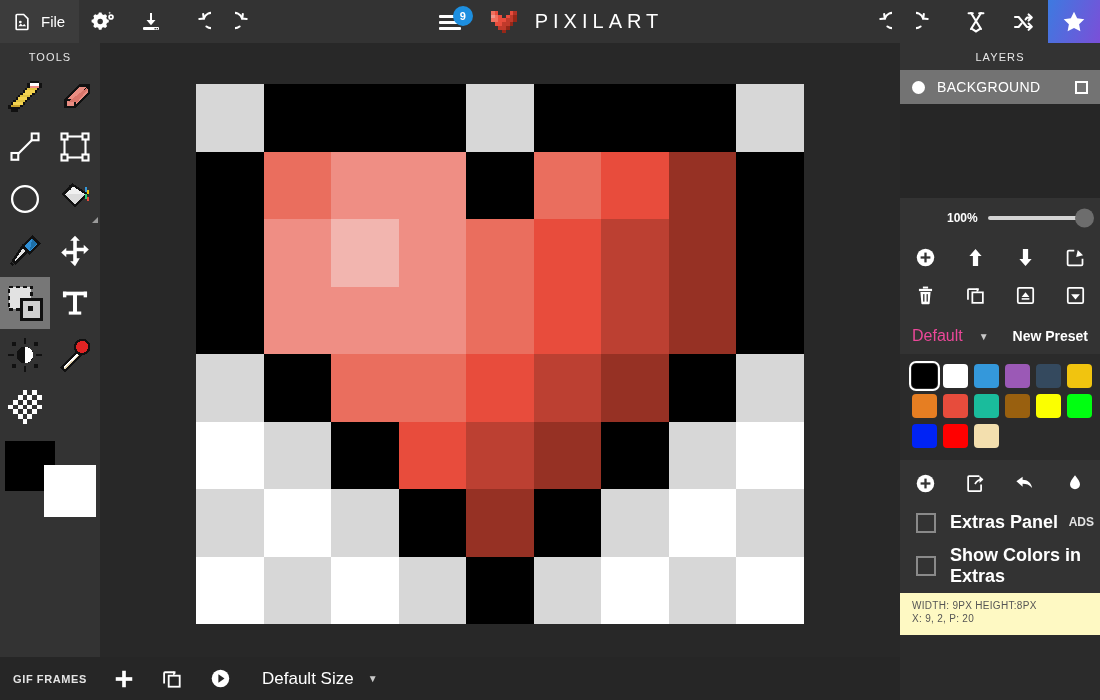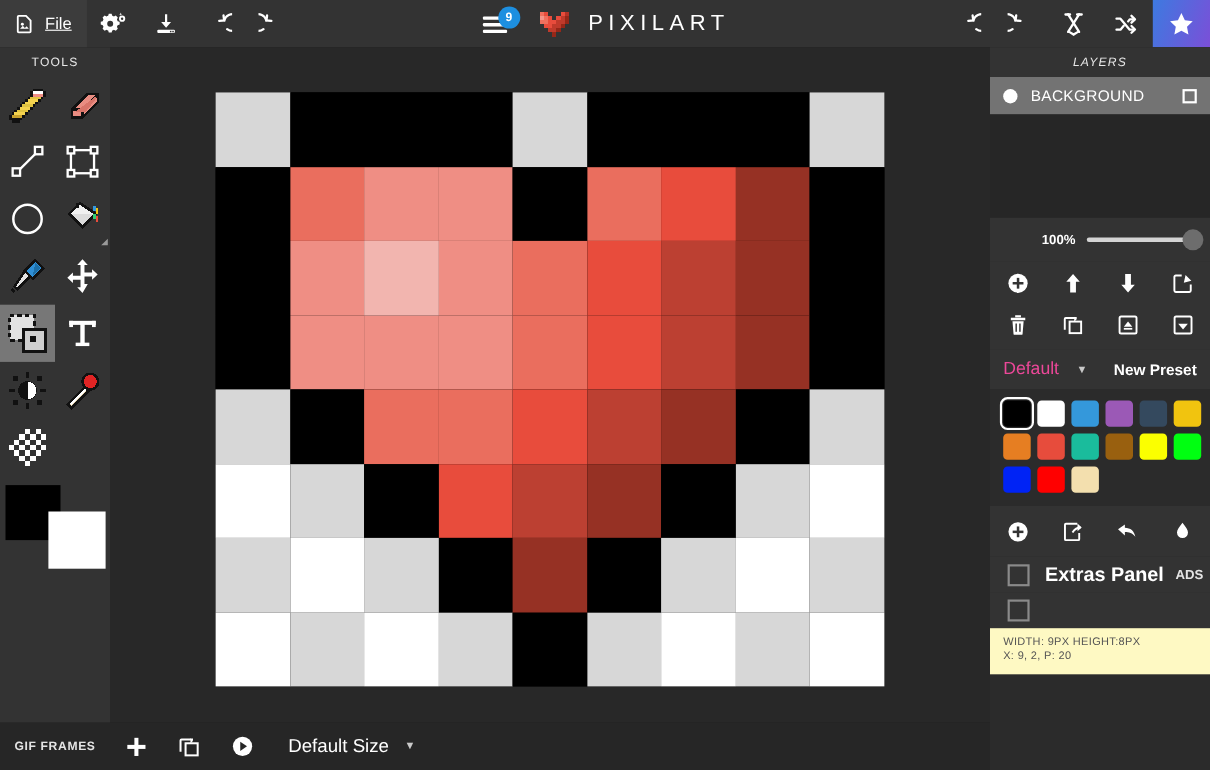--- a/index.html
+++ b/index.html
@@ -18,21 +18,21 @@
   }
   .tb-left { display: flex; align-items: center; height: 43px; }
   .tb-btn {
     width: 48px; height: 43px; display: flex; align-items: center;
     justify-content: center; color: #fff; cursor: pointer;
   }
   .tb-file {
     display: flex; align-items: center; gap: 9px; height: 43px;
     padding: 0 14px 0 12px; cursor: pointer; background: #3c3c3c;
   }
-  .tb-file .lbl { color: #fff; font-size: 15px; text-decoration: underline; }
+  .tb-file .lbl { color: #fff; font-size: 15px; }
   .tb-center {
     position: absolute; left: 0; right: 0; top: 0; height: 43px;
     display: flex; align-items: center; justify-content: center; gap: 16px;
     pointer-events: none;
   }
   .hamburger { position: relative; width: 34px; height: 28px; pointer-events: auto; cursor: pointer; }
   .hamburger i {
     position: absolute; left: 2px; width: 22px; height: 3px; background: #fff; border-radius: 1px;
   }
   .hamburger i:nth-child(1) { top: 7px; }
@@ -94,21 +94,21 @@
   }
   .px { width: 100%; height: 100%; }
 
   
   .rpanel {
     position: absolute; right: 0; top: 43px; width: 200px; height: 657px;
     background: #2b2b2b;
   }
   .lyr-title {
     text-align: center; color: #e8e8e8; font-size: 11px; letter-spacing: 1.1px;
-    padding: 8px 0 7px; background: #333333; font-style: italic;
+    padding: 8px 0 7px; background: #333333;
   }
   .layer-row {
     height: 34px; background: #737373; display: flex; align-items: center;
     padding: 0 12px; gap: 12px; cursor: pointer;
   }
   .layer-dot { width: 13px; height: 13px; border-radius: 50%; background: #fff; flex: none; }
   .layer-name { color: #fff; font-size: 14px; letter-spacing: .3px; flex: 1; }
   .layer-sq { width: 13px; height: 13px; border: 2px solid #fff; flex: none; }
   .layer-void { height: 94px; background: #262626; }
   .opacity-row {
@@ -745,20 +745,21 @@
       </div>
     </div>
 
     <div class="chk-row">
       <span class="chk-box"></span>
       <span class="chk-lbl">Extras Panel</span>
       <span class="ads-lbl">ADS</span>
     </div>
     <div class="chk-row">
       <span class="chk-box"></span>
+      <span class="chk-lbl">Show Colors in Extras</span>
     </div>
 
     <div class="status">
       <div>WIDTH: 9PX HEIGHT:8PX</div>
       <div>X: 9, 2, P: 20</div>
     </div>
   </div>
 
   <div class="botbar">
     <div class="gf-title">GIF FRAMES</div>

